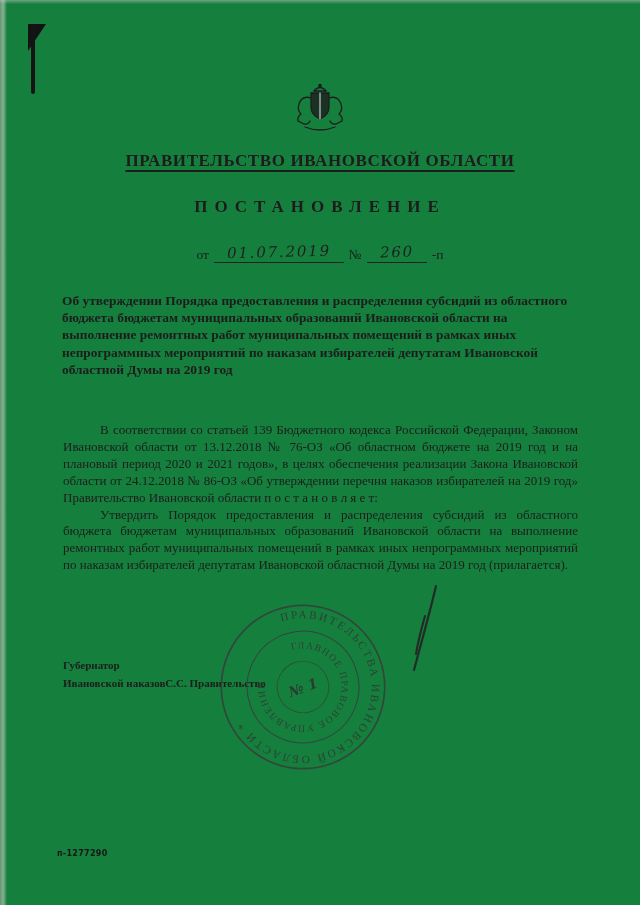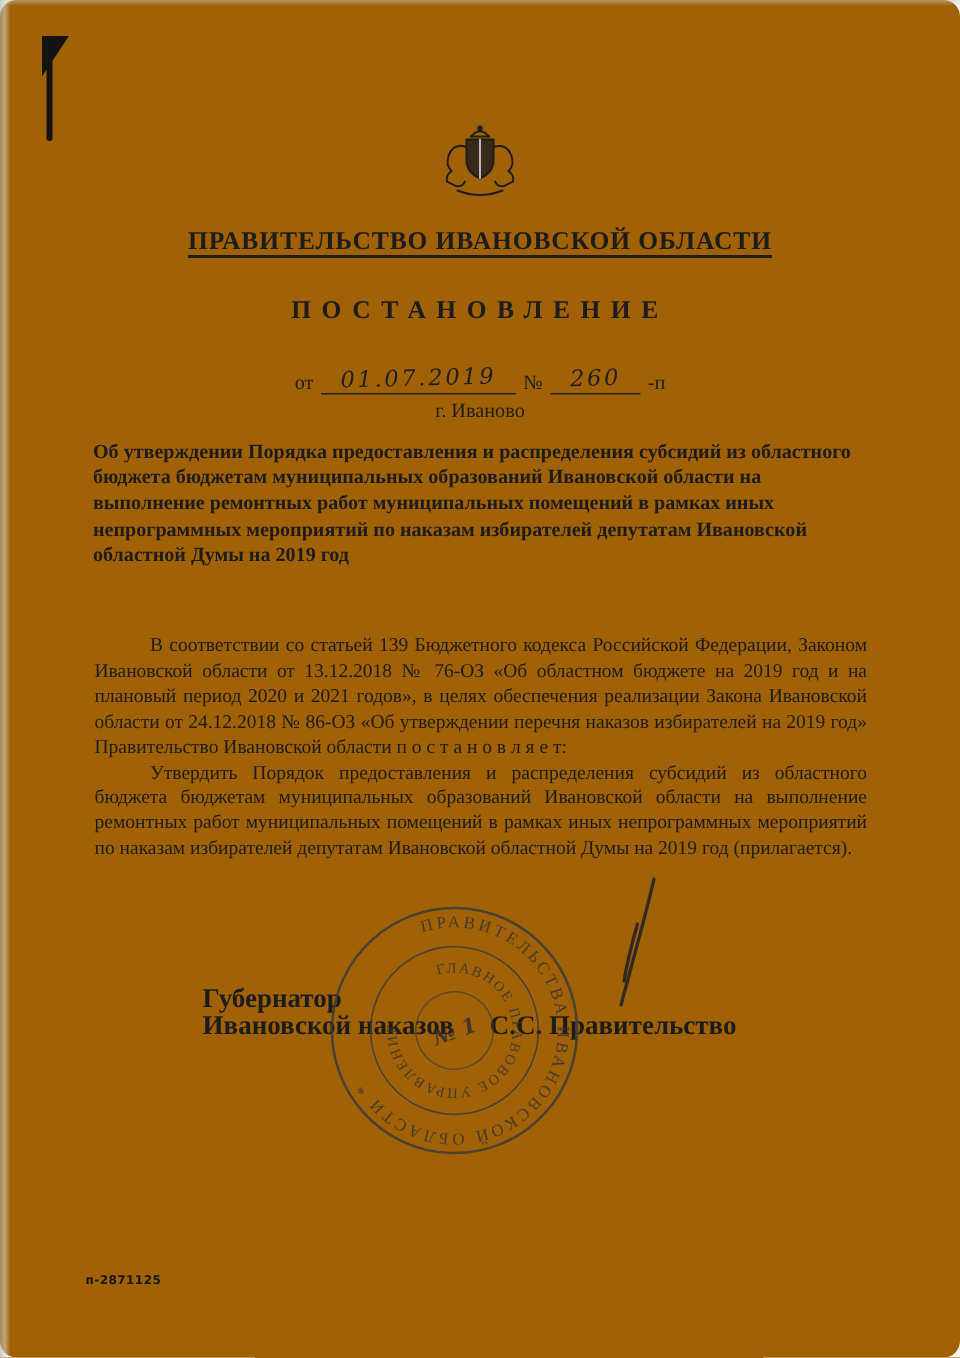--- a/index.html
+++ b/index.html
@@ -3,21 +3,21 @@
 <meta charset="utf-8">
 <style>
   html,body{margin:0;padding:0;}
   body{
     width:640px;height:905px;overflow:hidden;position:relative;
     background:#f4f4f1;
     font-family:"Liberation Serif", serif;
     -webkit-font-smoothing:antialiased;
   }
   .scan{
-    position:absolute;inset:0;background:#a16207;color:#1c1c1c;border-radius:11px;
+    position:absolute;inset:0;background:#15803d;color:#1c1c1c;
   }
   
   .edge-strip{
     position:absolute;left:0;top:0;width:7px;height:100%;
     background:linear-gradient(to right,#a7a7a1,#dcdcd6 45%,rgba(255,255,255,0));
     opacity:.55;pointer-events:none;
   }
   .top-strip{
     position:absolute;left:0;top:0;width:100%;height:4px;
     background:linear-gradient(to bottom,#c9c9c3,rgba(255,255,255,0));
@@ -66,22 +66,22 @@
   }
   
   .body-block{
     position:absolute;top:422px;left:63px;width:515px;
     font-size:13px;line-height:16.9px;text-align:justify;
   }
   .body-block p{margin:0;text-indent:37px;}
   
   .sig-row{
     position:absolute;top:656px;left:63px;width:500px;
-    display:flex;justify-content:center;align-items:flex-end;
-    font-size:18px;font-weight:bold;line-height:18px;gap:24px;
+    display:flex;justify-content:flex-start;align-items:flex-end;
+    font-size:11px;font-weight:bold;line-height:18px;
   }
   
   .stamp{position:absolute;top:601px;left:217px;width:172px;height:172px;opacity:.82;}
   .pen-marks{position:absolute;top:582px;left:392px;width:60px;height:92px;opacity:.9;}
   
   .footer-code{
     position:absolute;left:57px;top:849px;
     font-family:"DejaVu Sans", sans-serif;font-size:8px;font-weight:bold;
     letter-spacing:.3px;color:#161616;
   }
@@ -111,21 +111,20 @@
     </svg>
   </div>
 
   <div class="org-name">ПРАВИТЕЛЬСТВО ИВАНОВСКОЙ ОБЛАСТИ</div>
   <div class="doc-type">ПОСТАНОВЛЕНИЕ</div>
 
   <div class="date-line">
     <span>от</span><span class="blank"><span class="handwritten">01.07.2019</span></span><span>№</span><span class="blank"><span class="handwritten">260</span></span><span>-п</span>
   </div>
 
-  <div class="city">г. Иваново</div>
 
   <p class="subject">Об утверждении Порядка предоставления и распределения субсидий из областного бюджета бюджетам муниципальных образований Ивановской области на выполнение ремонтных работ муниципальных помещений в рамках иных непрограммных мероприятий по наказам избирателей депутатам Ивановской областной Думы на 2019 год</p>
 
   <div class="body-block">
     <p>В соответствии со статьей 139 Бюджетного кодекса Российской Федерации, Законом Ивановской области от 13.12.2018 № 76-ОЗ «Об областном бюджете на 2019 год и на плановый период 2020 и 2021 годов», в целях обеспечения реализации Закона Ивановской области от 24.12.2018 № 86-ОЗ «Об утверждении перечня наказов избирателей на 2019 год» Правительство Ивановской области п о с т а н о в л я е т:</p>
     <p>Утвердить Порядок предоставления и распределения субсидий из областного бюджета бюджетам муниципальных образований Ивановской области на выполнение ремонтных работ муниципальных помещений в рамках иных непрограммных мероприятий по наказам избирателей депутатам Ивановской областной Думы на 2019 год (прилагается).</p>
   </div>
 
   <div class="sig-row">
     <div>
@@ -156,15 +155,15 @@
 
   <div class="pen-marks">
     <svg width="60" height="92" viewBox="0 0 60 92">
       <g fill="none" stroke="#242424" stroke-width="2.2" stroke-linecap="round">
         <path d="M44 4 C 38 30 30 58 22 88"></path>
         <path d="M33 34 C 29 48 26 60 24 72"></path>
       </g>
     </svg>
   </div>
 
-  <div class="footer-code">п-2871125</div>
+  <div class="footer-code">п-1277290</div>
 
 </div>
 
 </body></html>

